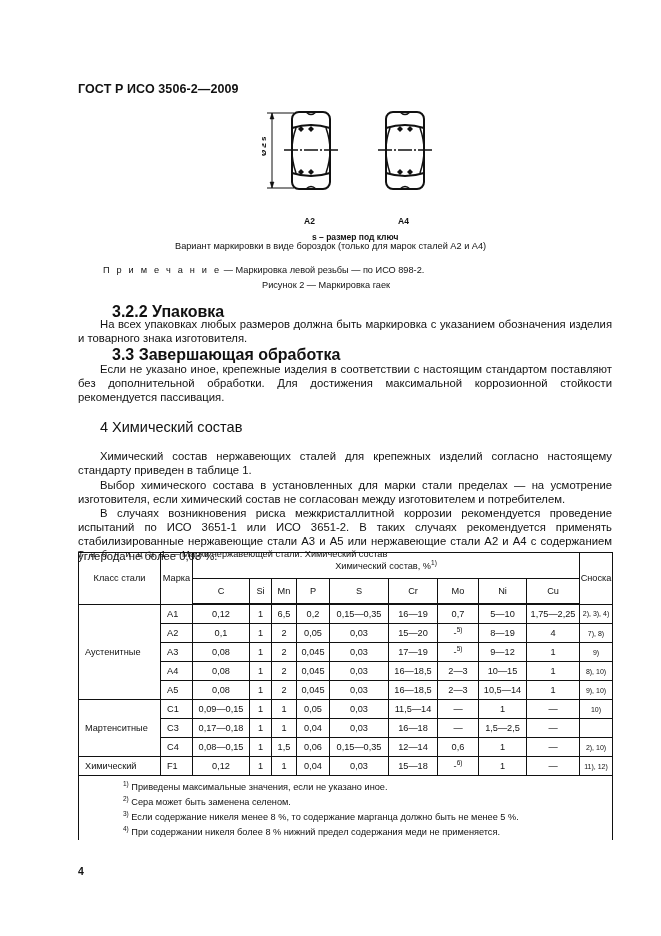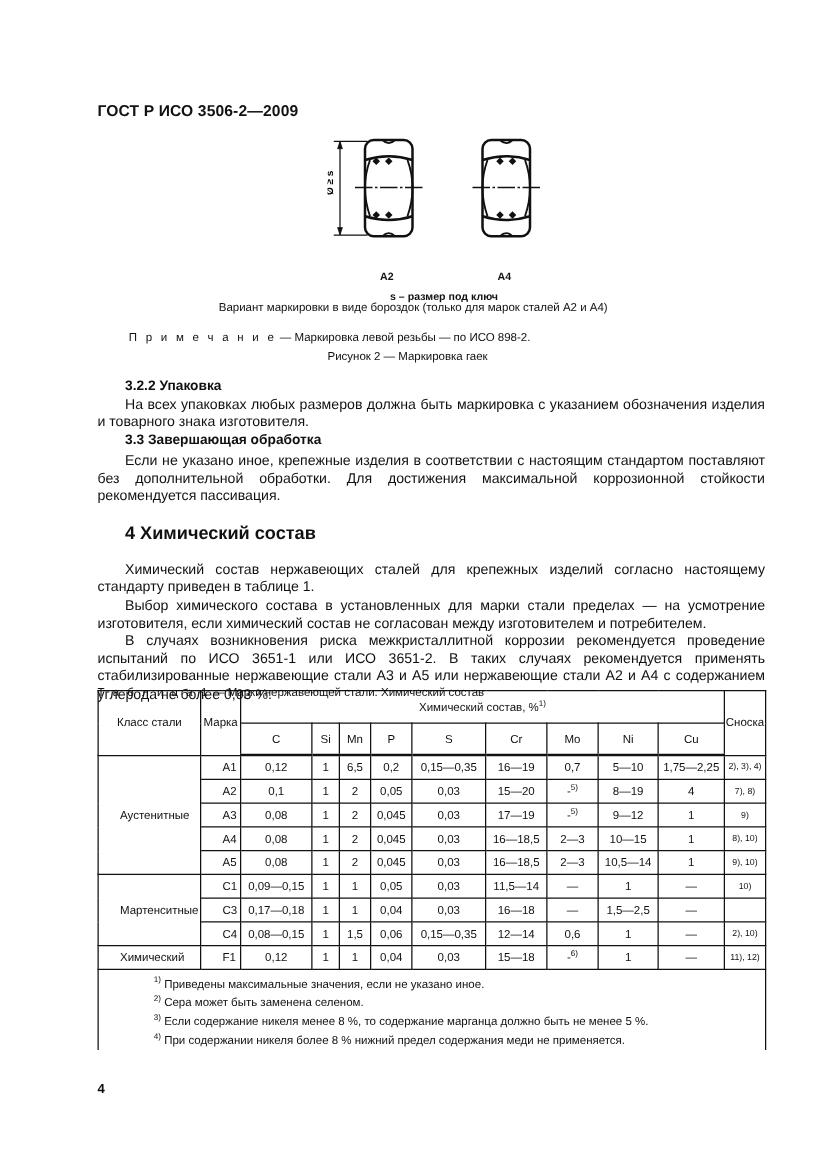--- a/index.html
+++ b/index.html
@@ -6,27 +6,27 @@
   body { width:661px; height:936px; position:relative; overflow:hidden;
          font-family:"Liberation Sans", "DejaVu Sans", sans-serif; color:#111; }
   .abs { position:absolute;margin-top:16px; }
   .hdr { left:78px; top:66px; font-size:12.5px; font-weight:bold; letter-spacing:0.1px; }
   .fig { left:262px; top:92px; width:180px; height:120px; }
   .figlabel { font-size:8.5px; font-weight:bold; }
   .cap { font-size:9.2px; white-space:nowrap; }
   .spaced { letter-spacing:2.2px; }
   .body-txt { font-size:11.3px; line-height:14.2px; left:78px; width:534px; text-align:justify; }
   .ind { text-indent:22px; }
-  .sub { font-size:11px; font-weight:bold; left:100px; }
-  .h1 { font-size:14.5px; font-weight:bold; left:100px; }
+  .sub { font-size:16px; font-weight:bold; left:112px; }
+  .h1 { font-size:14.5px; font-weight:normal; left:100px; }
   .tcap { font-size:9.2px; left:78px; top:533px; white-space:nowrap;text-align:center; }
   table.t { position:absolute; left:78px; top:552px; border-collapse:collapse; table-layout:fixed;
             font-size:9.2px; }
   table.t td { border:1px solid #111; text-align:center; padding:0; height:18px; white-space:nowrap; }
-  table.t td.l { text-align:left; padding-left:17px; }
+  table.t td.l { text-align:left; padding-left:6px; }
   table.t tr.headbot td { border-bottom:2.5px solid #111; }
   .sup { font-size:6.5px; vertical-align:super; line-height:0; }
   .fn td.fncell { text-align:left; border-bottom:none; vertical-align:top; padding-left:44px; padding-top:4px; height:58px; }
   .fnline { font-size:9.2px; line-height:15px; }
   .pgnum { left:78px; top:849px; font-size:10.5px; font-weight:bold; }
 </style>
 </head>
 <body>
 
 <div class="abs hdr">ГОСТ Р ИСО 3506-2—2009</div>

